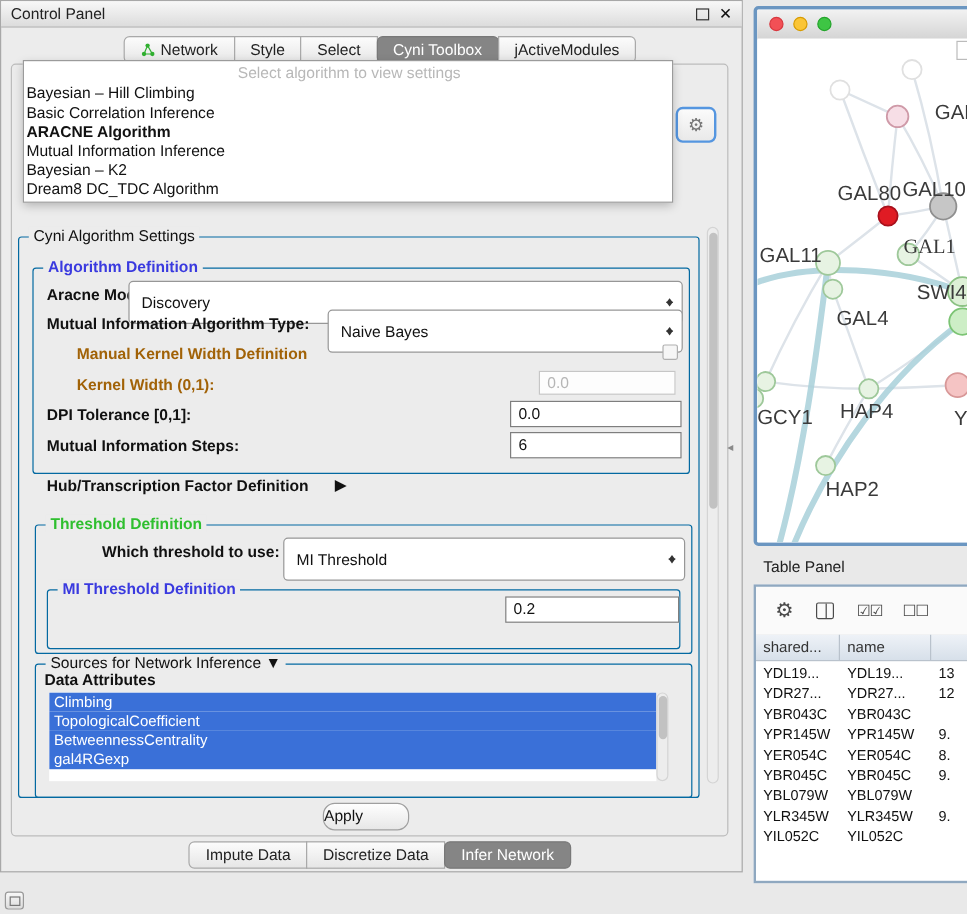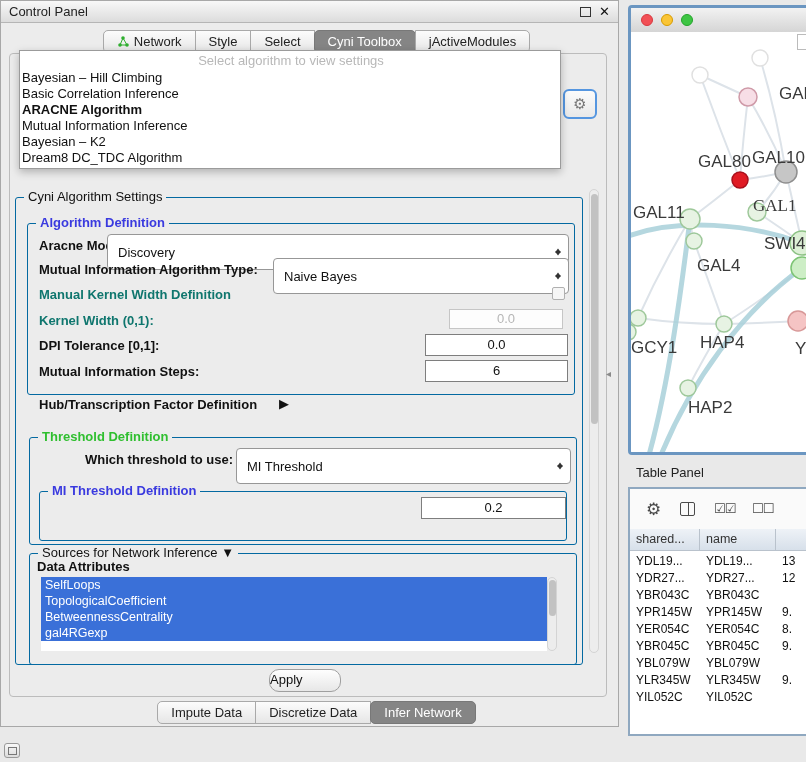--- a/index.html
+++ b/index.html
@@ -33,32 +33,32 @@
   .tab:first-child{border-radius:5px 0 0 5px;margin-left:14px;}
   .tab:last-child{border-radius:0 5px 5px 0;}
   .tab.sel{background:#858585;color:#fff;border-color:#787878;border-radius:5px;}
   
   .group{position:absolute;border:1px solid #0369a1;border-radius:3px;box-sizing:border-box;margin-top:12px;}
   .legend{position:absolute;top:-9px;left:8px;background:#ececec;padding:0 4px;font-size:13px;white-space:nowrap;}
   .legend.blue{color:#3a3adf;font-weight:bold;}
   .legend.green{color:#2fbf2f;font-weight:bold;}
   
   .lbl{position:absolute;font-size:13px;font-weight:bold;color:#111;white-space:nowrap;}
-  .lbl.disabled{color:#0f766e;}
+  .lbl.disabled{color:#a16207;margin-left:25px;}
   .combo{
     position:absolute;background:#fff;border:1px solid #979797;border-radius:4px;
     font-size:13px;display:flex;align-items:center;
     padding:0 24px 0 10px;box-sizing:border-box;height:36px;
   }
   .arrows{position:absolute;right:5px;top:50%;transform:translateY(-50%);width:9px;height:15px;}
   .arrows:before{content:"";position:absolute;top:1px;left:1px;border:3.5px solid transparent;border-bottom:4.5px solid #333;}
   .arrows:after{content:"";position:absolute;bottom:1px;left:1px;border:3.5px solid transparent;border-top:4.5px solid #333;}
   .field{
     position:absolute;background:#fff;border:1px solid #7e7e7e;
-    font-size:13px;text-align:center;padding:0 6px;box-sizing:border-box;
+    font-size:13px;text-align:left;padding:0 6px;box-sizing:border-box;
     height:22px;line-height:20px;
   }
   .field.disabled{border-color:#c6c6c6;color:#b6b6b6;background:#fdfdfd;height:20px;line-height:18px;}
   .checkbox{position:absolute;width:13px;height:13px;border:1px solid #b0b0b0;background:#f6f6f6;border-radius:2px;box-sizing:border-box;}
   .btn{
     position:absolute;background:linear-gradient(#fefefe,#e7e7e7);
     border:1px solid #9f9f9f;border-radius:10px;
     font-size:13px;text-align:left;line-height:19px;
   }
   
@@ -216,21 +216,21 @@
 
   <div class="group" style="left:28px;top:540px;width:548px;height:112px;">
     <span class="legend">
       <span>Sources for Network Inference</span>
       <span>▼</span>
     </span>
   </div>
   <span class="lbl" style="left:36px;top:558px;">Data Attributes</span>
 
   <div class="attr-list" style="left:40px;top:576px;width:506px;height:74px;">
-    <div class="attr-item">SelfLoops</div>
+    <div class="attr-item">Climbing</div>
     <div class="attr-item">TopologicalCoefficient</div>
     <div class="attr-item">BetweennessCentrality</div>
     <div class="attr-item">gal4RGexp</div>
   </div>
   <div class="sb-track" style="left:546px;top:576px;width:10px;height:74px;">
     <div class="sb-thumb" style="left:1px;top:2px;width:7px;height:36px;"></div>
   </div>
 
   <div class="btn" style="left:268px;top:668px;width:70px;height:21px;">Apply</div>
 

